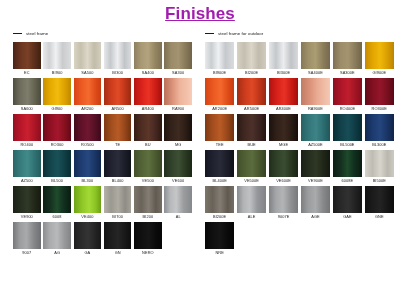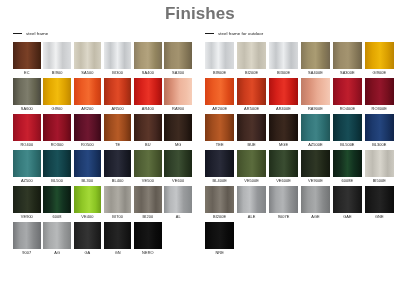--- a/index.html
+++ b/index.html
@@ -20,21 +20,22 @@
   
   .page-title {
     position: absolute;
     top: 4px;
     left: 0;
     width: 400px;
     text-align: center;
     font-size: 17px;
     font-weight: bold;
     letter-spacing: 0.1px;
-    color: #737373;
+    color: #a21caf;
+    text-decoration: underline;
   }
 
   
   .panels {
     position: absolute;
     top: 28px;
     left: 0;
     width: 400px;
     display: flex;
     flex-direction: row;

